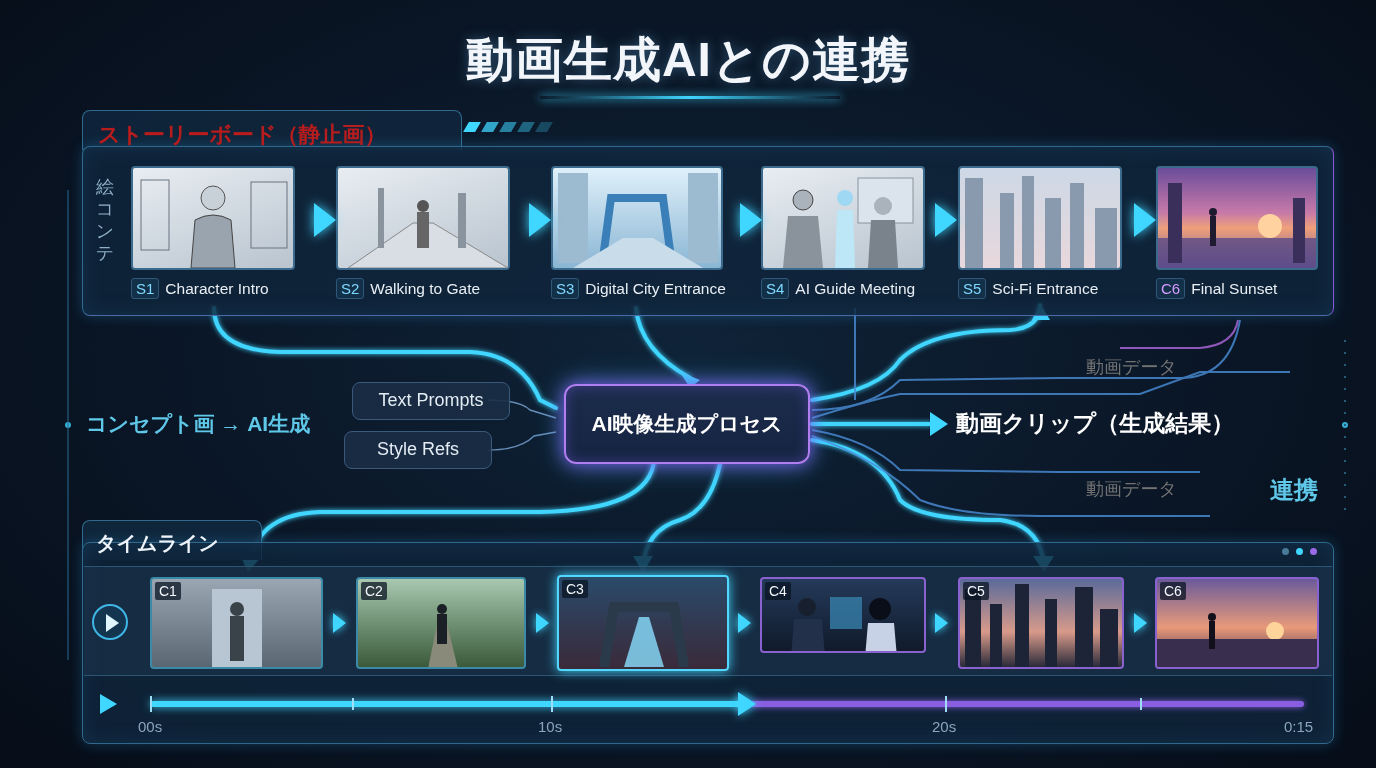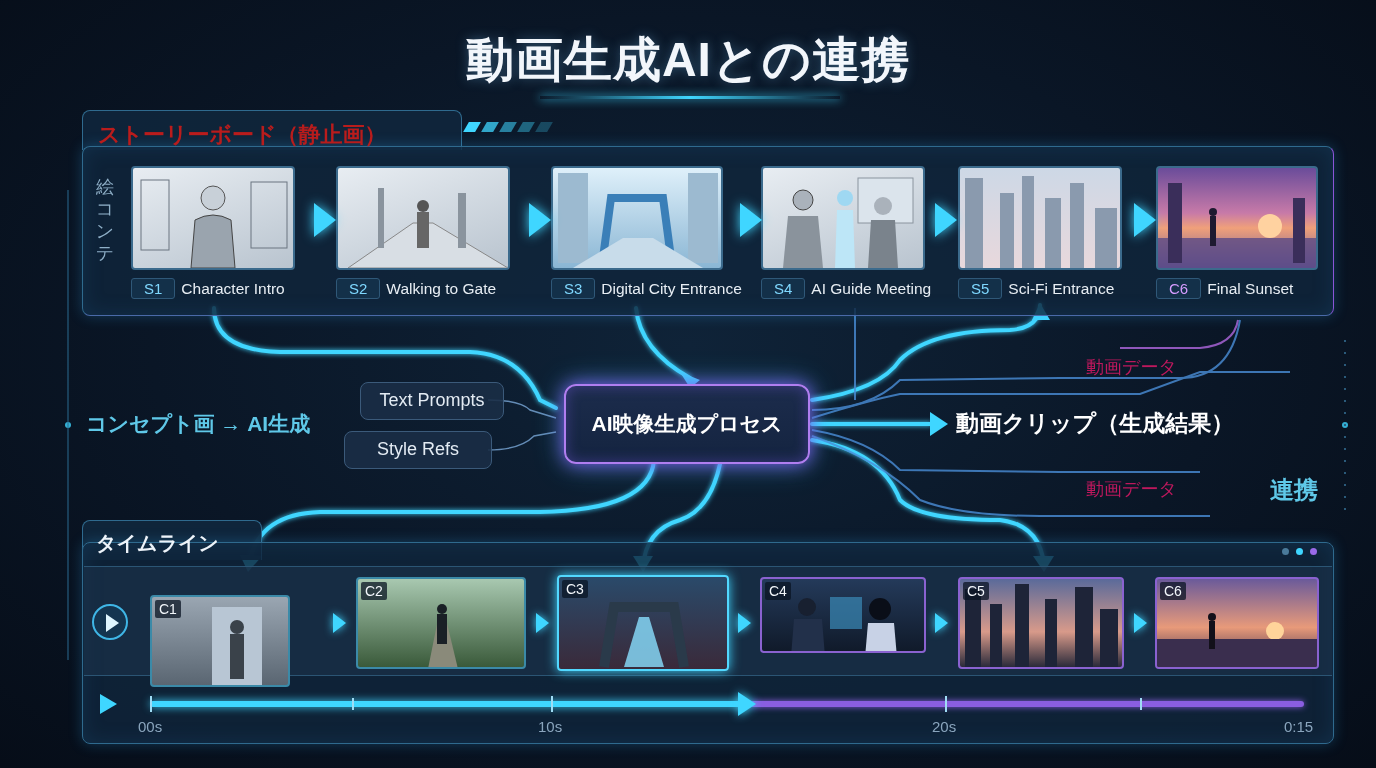--- a/index.html
+++ b/index.html
@@ -13,29 +13,29 @@
   .sb-panel{left:82px;top:146px;width:1252px;height:170px;border-right-color:#8a55d8;border-bottom-color:#4a6aa8}
   .sb-tab{left:82px;top:110px;width:380px;height:40px;border:1.5px solid #2f6a8e;border-bottom:none;border-radius:8px 8px 0 0;background:rgba(16,38,60,.9)}
   .sb-title{left:98px;top:120px;font-size:22px;font-weight:bold;color:#b91c1c}
   .stripes{left:466px;top:122px;display:flex;gap:6px}
   .stripes span{display:block;width:12px;height:10px;transform:skewX(-30deg);background:#3fd6ff}
   .stripes span:nth-child(2){opacity:.75}.stripes span:nth-child(3){opacity:.55}.stripes span:nth-child(4){opacity:.4}.stripes span:nth-child(5){opacity:.25}
   .vlabel{left:94px;top:176px;width:22px;font-size:18px;color:#8fb0c8;line-height:22px;text-align:center}
   .frame{border:2px solid #3b6a8c;border-radius:4px;overflow:hidden}
   .sketch{background:linear-gradient(160deg,#e8edf2,#b9c4cf)}
   .cap{display:flex;align-items:center;gap:6px;font-size:15.5px;color:#e8eef4;white-space:nowrap}
-  .badge{border:1px solid #2f5878;border-radius:3px;background:rgba(20,50,75,.9);padding:1px 12px;font-size:15px;color:#7fd8ff}
+  .badge{border:1px solid #2f5878;border-radius:3px;background:rgba(20,50,75,.9);padding:1px 4px;font-size:15px;color:#7fd8ff}
   .badge.purple{color:#d69cff}
   .arrow-r{width:0;height:0;border-top:17px solid transparent;border-bottom:17px solid transparent;border-left:22px solid #3fd6ff;filter:drop-shadow(0 0 6px #3fd6ff)}
   
   .concept{left:86px;top:410px;font-size:21px;font-weight:bold;color:#5fc8e8}
   .pill{border:1.5px solid #3b5a7a;border-radius:8px;background:rgba(25,45,70,.9);color:#e3ebf3;font-size:18px;text-align:center;line-height:34px}
   .ai-box{left:564px;top:384px;width:246px;height:80px;border-radius:12px;border:2px solid #b07ef0;background:linear-gradient(180deg,#1c2c4c,#142440);box-shadow:0 0 18px #7b58e8,0 0 30px rgba(63,214,255,.4),inset 0 0 14px rgba(120,90,230,.4);text-align:center;line-height:76px;font-size:21px;font-weight:bold;color:#fff}
   .out-label{left:956px;top:408px;font-size:23px;font-weight:bold;color:#fff}
-  .data-lbl{font-size:18px;color:#be185d}
+  .data-lbl{font-size:18px;color:#737373}
   .renkei{left:1270px;top:474px;font-size:24px;font-weight:bold;color:#5fc8e8}
   
   .tl-panel{left:82px;top:542px;width:1252px;height:202px}
   .tl-tab{left:82px;top:520px;width:180px;height:40px;border:1.5px solid #2f6a8e;border-bottom:none;border-radius:8px 8px 0 0;background:rgba(16,38,60,.95)}
   .tl-title{left:96px;top:530px;font-size:20px;font-weight:bold;color:#eef4fa}
   .tl-strip{left:84px;top:566px;width:1248px;height:110px;background:rgba(25,48,72,.7);border-top:1px solid #2b5574;border-bottom:1px solid #2b5574}
   .play-circle{left:92px;top:604px;width:36px;height:36px;border:2px solid #3fb6e6;border-radius:50%;background:rgba(20,60,90,.6)}
   .play-circle::after{content:"";position:absolute;left:12px;top:8px;border-top:9px solid transparent;border-bottom:9px solid transparent;border-left:13px solid #dff6ff}
   .clip{border:2px solid #3b8aa8;border-radius:4px;overflow:hidden}
   .clip.purple{border-color:#8a62d0}
@@ -208,40 +208,40 @@
 <div class="abs cap" style="left:958px;top:278px">
     <span class="badge">S5</span>
     <span>Sci-Fi Entrance</span>
   </div>
 <div class="abs cap" style="left:1156px;top:278px">
     <span class="badge purple">C6</span>
     <span>Final Sunset</span>
   </div>
 
 <div class="abs concept">コンセプト画 → AI生成</div>
-<div class="abs pill" style="left:360px;top:382px;width:144px;height:38px">Text Prompts</div>
+<div class="abs pill" style="left:352px;top:382px;width:158px;height:38px">Text Prompts</div>
 <div class="abs pill" style="left:344px;top:431px;width:148px;height:38px">Style Refs</div>
 <div class="abs ai-box">AI映像生成プロセス</div>
 <div class="abs out-label">動画クリップ（生成結果）</div>
 <div class="abs data-lbl" style="left:1086px;top:355px">動画データ</div>
 <div class="abs data-lbl" style="left:1086px;top:477px">動画データ</div>
 <div class="abs renkei">連携</div>
 
 <div class="abs tl-tab"></div>
 <div class="abs panel tl-panel"></div>
 <div class="abs tl-title">タイムライン</div>
 <div class="abs dots3">
     <span style="background:#4a7a9a"></span>
     <span style="background:#3fd6ff"></span>
     <span style="background:#9a6ae8"></span>
   </div>
 <div class="abs tl-strip"></div>
 <div class="abs play-circle"></div>
 
-<div class="abs clip" style="left:150px;top:595px;width:140px;height:92px;background:linear-gradient(180deg,#9aa6b2,#5a6672)">
+<div class="abs clip" style="left:150px;top:577px;width:173px;height:92px;background:linear-gradient(180deg,#9aa6b2,#5a6672)">
   <svg width="170" height="90">
       <rect x="60" y="10" width="50" height="80" fill="#b8c6d4"></rect>
       <circle cx="85" cy="30" r="7" fill="#3a424a"></circle>
       <rect x="78" y="37" width="14" height="45" fill="#3a424a"></rect>
     </svg>
   <span class="clip-id">C1</span>
 </div>
 <div class="abs clip" style="left:356px;top:577px;width:170px;height:92px;background:linear-gradient(180deg,#a8c8b0,#3a5a3a)">
   <svg width="166" height="90">
       <path d="M70 90 L80 40 L88 40 L100 90Z" fill="#8a8a7a"></path>

